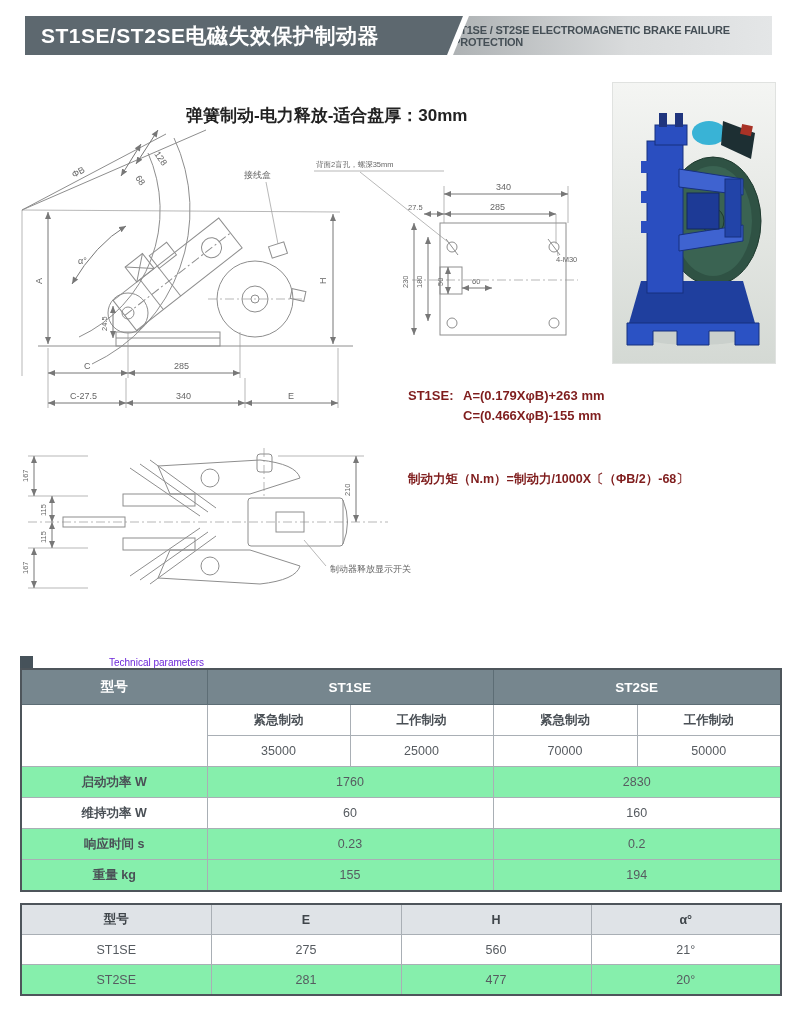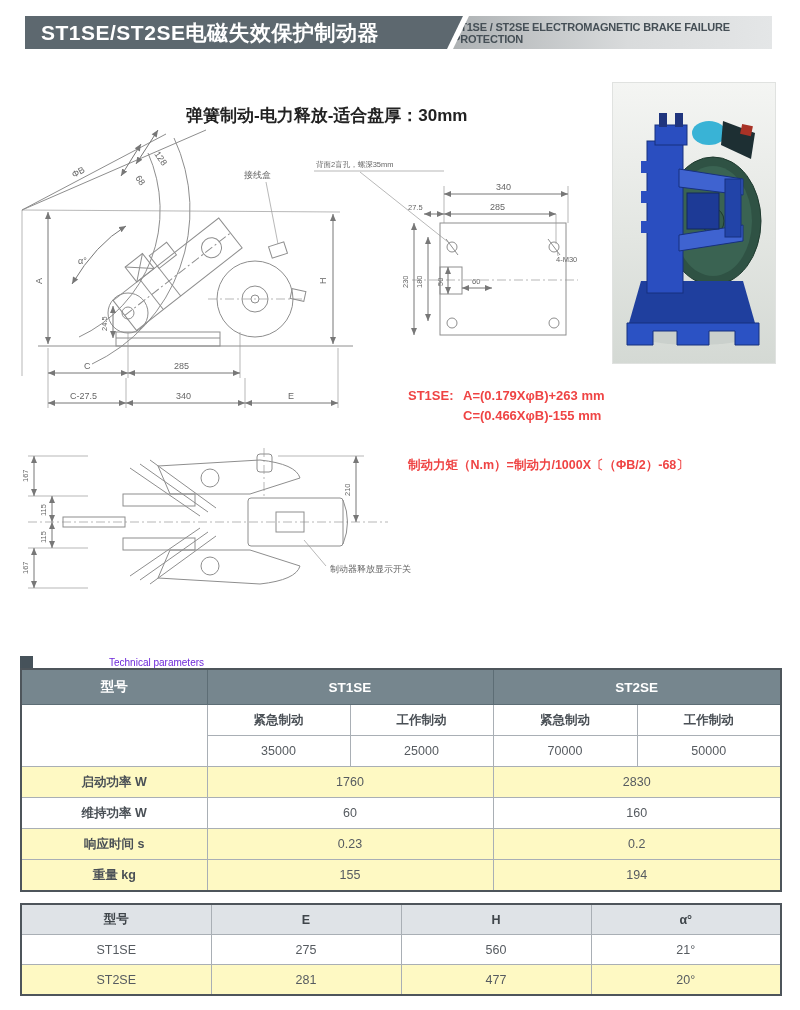--- a/index.html
+++ b/index.html
@@ -1,20 +1,20 @@
 <!DOCTYPE html>
 <html><head>
 <meta charset="utf-8">
 <style>
   html,body{margin:0;padding:0;background:#fff;}
   .page{position:relative;width:800px;height:1010px;background:#fff;overflow:hidden;
         font-family:"Liberation Sans","DejaVu Sans",sans-serif;}
 
   
-  .banner{position:absolute;left:25px;top:16px;right:28px;height:33px;display:flex;}
+  .banner{position:absolute;left:25px;top:16px;right:28px;height:39px;display:flex;}
   .banner-left{flex:0 0 412px;background:#5d686f;color:#fff;font-weight:bold;font-size:21px;
     display:flex;align-items:center;padding:0 10px 0 16px;letter-spacing:0.5px;
     clip-path:polygon(0 0,100% 0,calc(100% - 16px) 100%,0 100%);}
   .banner-right{flex:1;margin-left:-10px;background:linear-gradient(90deg,#aeb2b4,#d9dbdc 55%,#e4e6e7);
     clip-path:polygon(16px 0,100% 0,100% 100%,0 100%);
     display:flex;align-items:center;justify-content:center;color:#454f56;font-weight:bold;
     font-size:11px;letter-spacing:-0.2px;transform:none;}
 
   
   .subtitle{position:absolute;left:186px;top:104px;font-size:17px;font-weight:bold;color:#222;}
@@ -28,43 +28,43 @@
   .cl{stroke:#9a9a9a;stroke-width:0.7;fill:none;stroke-dasharray:9 3 2 3;}
   .dtxt{fill:#666;font-size:9px;font-family:"Liberation Sans","DejaVu Sans",sans-serif;}
   .dtxt7{fill:#666;font-size:7.5px;font-family:"Liberation Sans","DejaVu Sans",sans-serif;}
 
   
   .photo{position:absolute;left:612px;top:82px;width:162px;height:280px;
     background:linear-gradient(180deg,#f4f5f3 0%,#e3e6e2 55%,#d4d9d4 100%);
     border:1px solid #e0e2e0;}
 
   
-  .formulas{position:absolute;left:408px;top:386px;width:350px;color:#ef4444;
+  .formulas{position:absolute;left:408px;top:386px;width:350px;color:#7f1d1d;
     font-size:13px;font-weight:bold;}
   .f-row{display:flex;line-height:20px;}
   .f-row + .f-row{margin-top:27px;}
   .f-model{width:55px;flex:0 0 55px;}
   .f-lines span{display:block;}
-  .f-torque{margin-top:30px;line-height:18px;font-size:12.5px;}
+  .f-torque{margin-top:44px;line-height:18px;font-size:12.5px;}
 
   
   .section{position:absolute;left:20px;top:629px;display:flex;align-items:center;}
   .section .sq{width:13px;height:13px;background:#46525a;margin-right:8px;}
   .section .cn{font-size:15px;font-weight:bold;color:#39444b;margin-right:8px;margin-top:48px;}
   .section .en{font-size:10px;color:#6d28d9;}
 
   
   table{border-collapse:collapse;table-layout:fixed;}
   .ptable{position:absolute;left:20px;top:668px;width:760px;border:2px solid #4e555b;}
   .ptable td{border:1px solid #a9afb5;text-align:center;vertical-align:middle;
     font-size:12.5px;color:#565b60;height:30px;padding:0;}
   .ptable tr.th td{background:#76868e;color:#fff;font-size:13.5px;font-weight:bold;
     height:34px;border-color:#5d6d75;}
   .ptable .lbl,.ptable .sub{font-weight:bold;color:#4a5056;margin-top:35px;}
-  tr.lite td{background:#fef9c3;}
+  tr.lite td{background:#86efac;}
   tr.white td{background:#ffffff;}
 
   .dtable{position:absolute;left:20px;top:903px;width:760px;border:2px solid #4e555b;}
   .dtable td{border:1px solid #a9afb5;text-align:center;vertical-align:middle;
     font-size:12.5px;color:#565b60;height:29px;padding:0;}
   .dtable tr.hd td{background:#dfe3e7;color:#3f454a;font-weight:bold;}
 </style>
 </head>
 <body>
 

